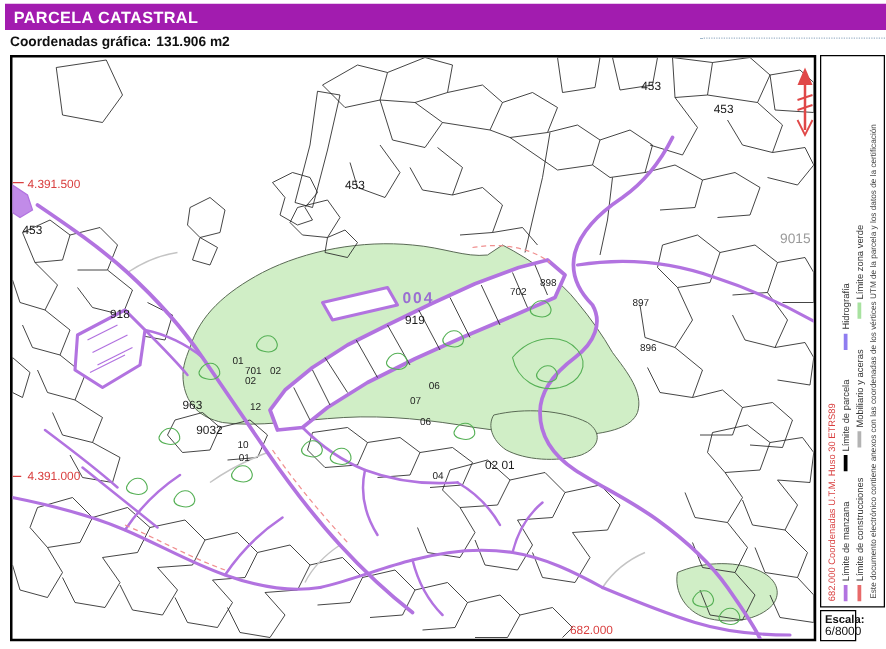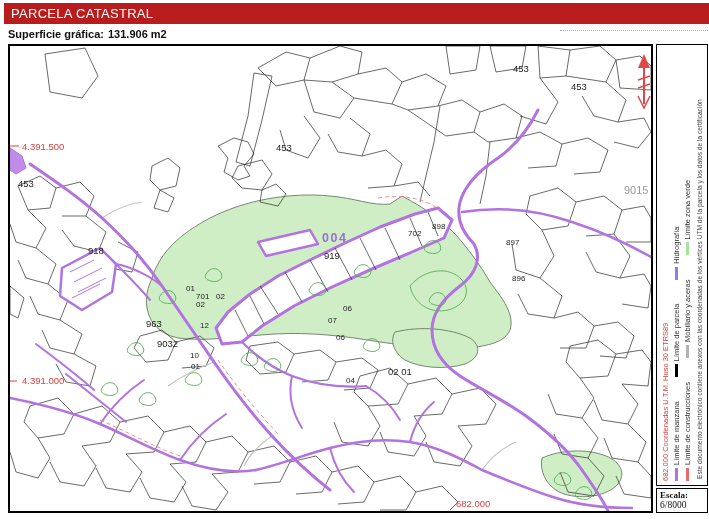--- a/index.html
+++ b/index.html
@@ -3,21 +3,21 @@
 <meta charset="utf-8">
 <style>
   html,body { margin:0; padding:0; }
   body {
     width:709px; height:519px; position:relative;
     background:#ffffff; overflow:hidden;
     font-family:"Liberation Sans", sans-serif;
   }
   .title-bar {
     position:absolute; left:4px; top:3px; width:705px; height:21px;
-    background:#b91c1c; color:#ffffff; font-weight:normal; font-size:13px;
+    background:#a21caf; color:#ffffff; font-weight:bold; font-size:13px;
     line-height:21px; padding-left:7px; box-sizing:border-box;
     letter-spacing:0.3px;
   }
   .subheader {
     position:absolute; left:8px; top:28px; font-size:11px; color:#111;
     white-space:nowrap;
   }
   .subheader .lab { font-weight:bold; }
   .subheader .val { font-weight:bold; margin-left:4px; }
   .dotted-rule {
@@ -40,41 +40,40 @@
   .legend-line { font-size:7.5px; color:#333; }
   .lg-item { margin-right:24px; }
   .lg-dash {
     display:inline-block; width:13px; height:3px; vertical-align:middle;
     margin-right:3px; margin-bottom:2px;
   }
   .lg-label { vertical-align:middle; }
   .utm-note { font-size:7.5px; color:#d94040; }
   .disclaimer { font-size:6.6px; color:#444; }
   .scale-box {
-    position:absolute; left:656px; top:488px; width:52px; height:25px;
+    position:absolute; left:656px; top:488px; width:29px; height:25px;
     border:1.5px solid #000; box-sizing:border-box; background:#fff;
     padding:1px 0 0 3px;
-    font-family:Liberation Serif, serif;
   }
   .scale-box .sc-lab { font-size:9px; font-weight:bold; color:#111; display:block; }
   .scale-box .sc-val { font-size:9.5px; color:#111; display:block; }
   
   .lbl        { font:9.5px "Liberation Sans",sans-serif; fill:#1d1d1d; }
   .lbl-sm     { font:8px   "Liberation Sans",sans-serif; fill:#1d1d1d; }
   .lbl-purple { font:bold 12.5px "Liberation Sans",sans-serif; fill:#9a6fd2; letter-spacing:1.5px; }
   .lbl-gray   { font:11px  "Liberation Sans",sans-serif; fill:#9a9a9a; }
   .lbl-red    { font:9.5px "Liberation Sans",sans-serif; fill:#d94040; }
 </style>
 </head>
 <body>
 
 <div class="title-bar">PARCELA CATASTRAL</div>
 
 <div class="subheader">
-  <span class="lab">Superficie gráfica:</span><span class="val">131.906 m2</span>
+  <span class="lab">Coordenadas gráfica:</span><span class="val">131.906 m2</span>
 </div>
 
 <div class="dotted-rule"></div>
 
 <div class="map-frame">
   <svg width="641" height="465" viewBox="0 0 641 465">
 
     <g>
       <path d="M142,232 C150,206 170,188 200,172 C235,154 280,146 320,150 C345,152 362,160 380,158 L392,150 C415,162 438,178 452,196 C462,208 472,222 480,236 C492,252 505,268 500,284 C495,296 478,300 458,302 C430,305 400,300 370,296 C335,290 300,286 265,288 C230,290 195,296 168,292 C150,288 140,278 137,262 C135,250 138,242 142,232 Z" fill="#d0eec6" stroke="#5a6a55" stroke-width="0.8"></path>
       <path d="M385,286 C410,280 440,282 460,292 C472,300 470,312 455,318 C435,324 410,322 395,314 C383,306 380,294 385,286 Z" fill="#d0eec6" stroke="#5a6a55" stroke-width="0.8"></path>

